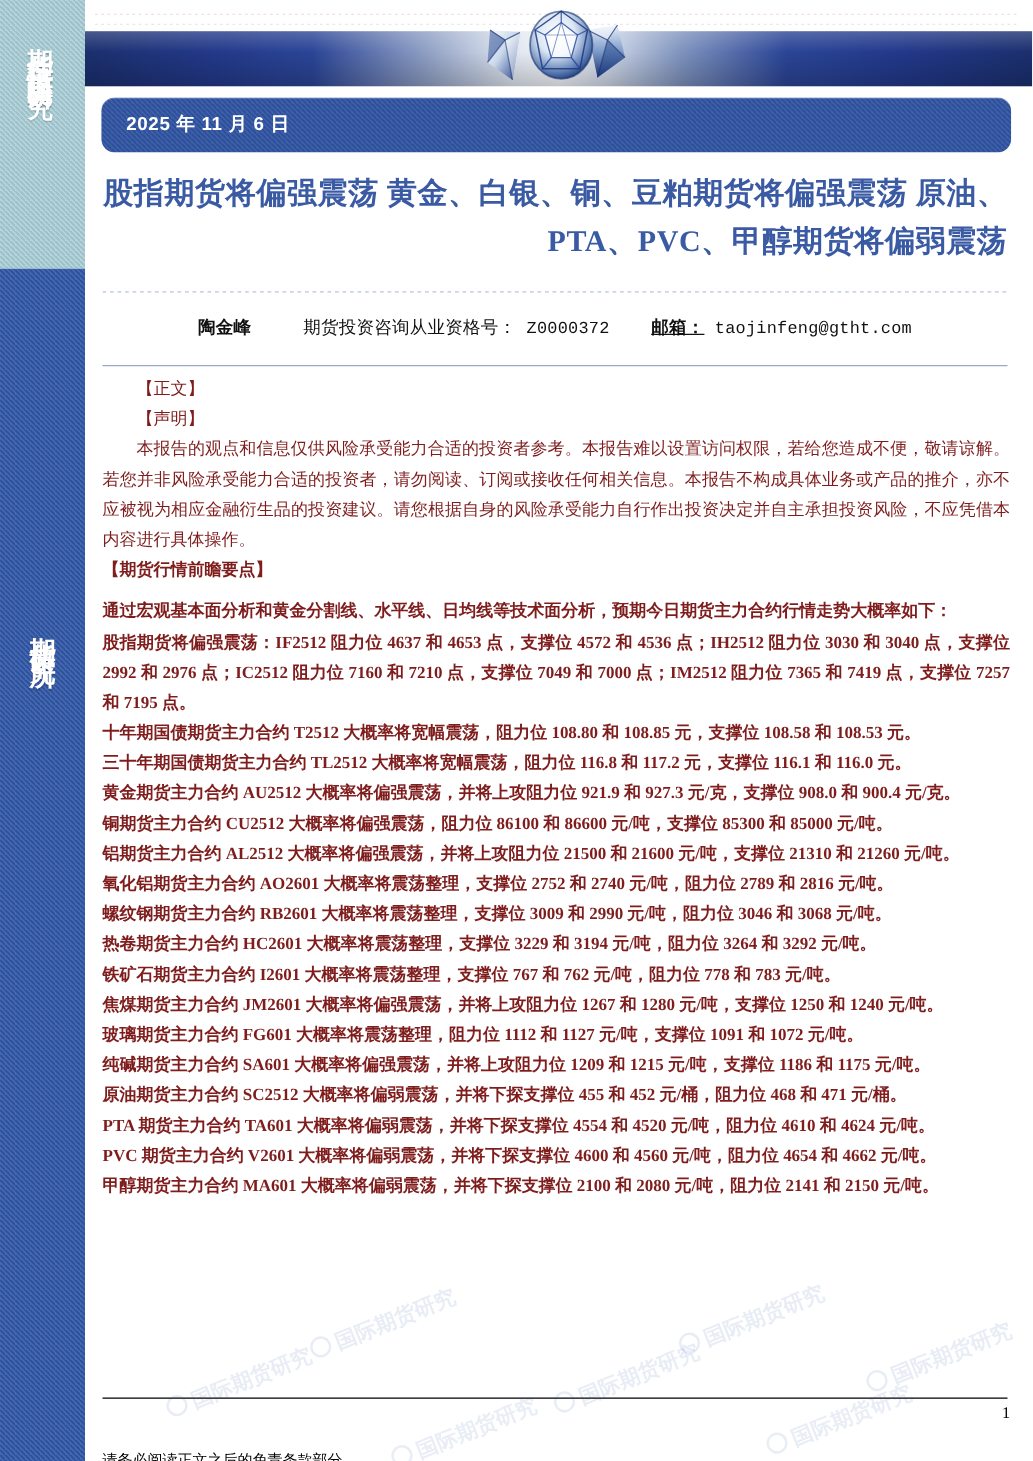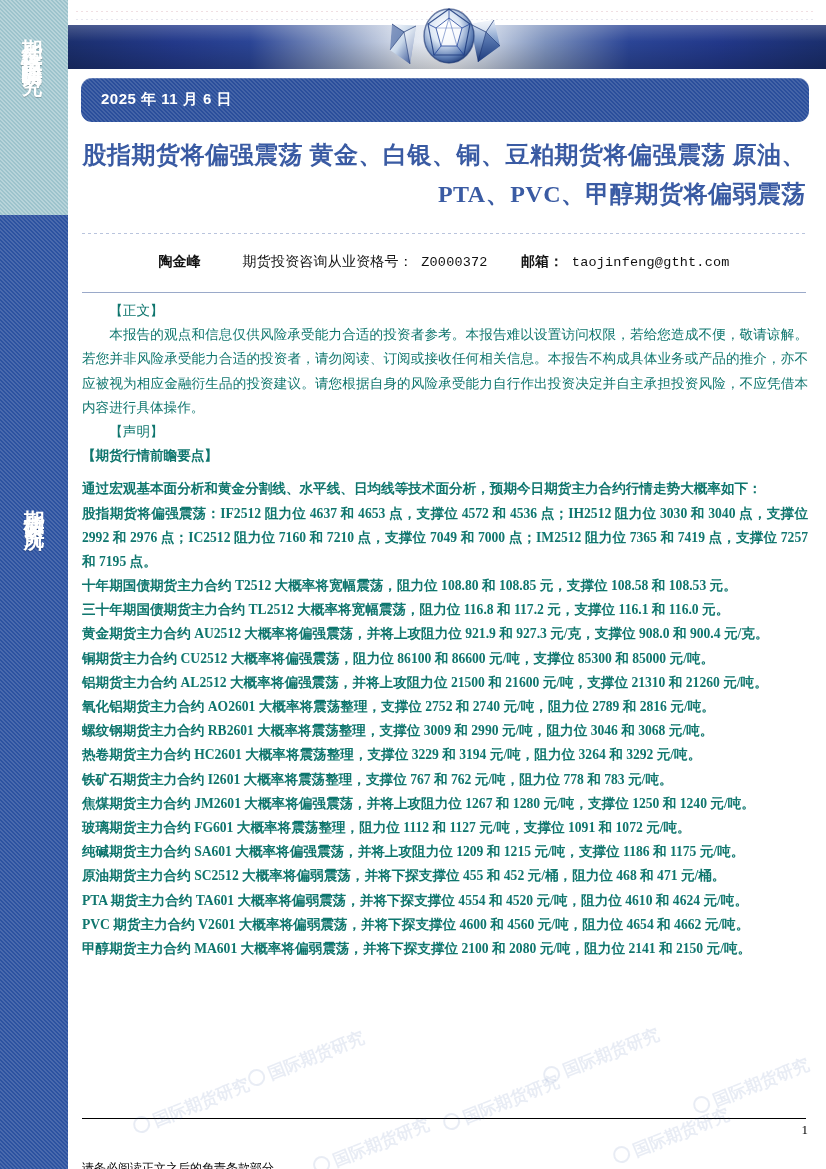--- a/index.html
+++ b/index.html
@@ -207,21 +207,21 @@
     position: absolute;
     left: 14px;
     top: 253px;
     width: 724px;
     text-align: center;
     font-family: "Liberation Mono", "DejaVu Sans Mono", monospace;
     font-size: 13.5px;
     color: #111111;
     letter-spacing: .2px;
   }
-  .author-line .bold { font-weight: bold; }
+  .author-line .bold { font-weight: bold; text-decoration: underline; }
   .author-line .name {
     font-family: "Liberation Serif", "DejaVu Serif", serif;
     font-weight: bold;
     font-size: 14px;
   }
   .author-line .lbl {
     font-family: "Liberation Serif", "DejaVu Serif", serif;
     font-size: 14px;
   }
 
@@ -235,21 +235,21 @@
   #rule-before-body { top: 292px; }
 
   
   .body-block {
     position: absolute;
     left: 14px;
     top: 299px;
     width: 726px;
     font-family: "Liberation Serif", "DejaVu Serif", serif;
     font-size: 13.6px;
-    color: #0f766e;
+    color: #7f1d1d;
     line-height: 1.78;
     text-align: justify;
     text-justify: inter-character;
   }
   .body-block p {
     margin: 0;
     padding: 0;
   }
   .p-indent { text-indent: 2em; }
   .p-bold { font-weight: bold; }
@@ -398,22 +398,22 @@
       <span>Z0000372</span>
       <span>&nbsp;&nbsp;</span>
       <span class="lbl bold">邮箱：</span>
       <span>taojinfeng@gtht.com</span>
     </div>
 
     <div class="rule-solid" id="rule-before-body"></div>
 
     <div class="body-block">
       <p class="p-indent">【正文】</p>
+      <p class="p-indent">【声明】</p>
       <p class="p-indent">本报告的观点和信息仅供风险承受能力合适的投资者参考。本报告难以设置访问权限，若给您造成不便，敬请谅解。若您并非风险承受能力合适的投资者，请勿阅读、订阅或接收任何相关信息。本报告不构成具体业务或产品的推介，亦不应被视为相应金融衍生品的投资建议。请您根据自身的风险承受能力自行作出投资决定并自主承担投资风险，不应凭借本内容进行具体操作。</p>
-      <p class="p-indent">【声明】</p>
       <p class="p-heading">【期货行情前瞻要点】</p>
       <div class="p-gap"></div>
       <p class="p-bold">通过宏观基本面分析和黄金分割线、水平线、日均线等技术面分析，预期今日期货主力合约行情走势大概率如下：</p>
       <p class="p-bold">股指期货将偏强震荡：IF2512 阻力位 4637 和 4653 点，支撑位 4572 和 4536 点；IH2512 阻力位 3030 和 3040 点，支撑位 2992 和 2976 点；IC2512 阻力位 7160 和 7210 点，支撑位 7049 和 7000 点；IM2512 阻力位 7365 和 7419 点，支撑位 7257 和 7195 点。</p>
       <p class="p-bold">十年期国债期货主力合约 T2512 大概率将宽幅震荡，阻力位 108.80 和 108.85 元，支撑位 108.58 和 108.53 元。</p>
       <p class="p-bold">三十年期国债期货主力合约 TL2512 大概率将宽幅震荡，阻力位 116.8 和 117.2 元，支撑位 116.1 和 116.0 元。</p>
       <p class="p-bold">黄金期货主力合约 AU2512 大概率将偏强震荡，并将上攻阻力位 921.9 和 927.3 元/克，支撑位 908.0 和 900.4 元/克。</p>
       <p class="p-bold">铜期货主力合约 CU2512 大概率将偏强震荡，阻力位 86100 和 86600 元/吨，支撑位 85300 和 85000 元/吨。</p>
       <p class="p-bold">铝期货主力合约 AL2512 大概率将偏强震荡，并将上攻阻力位 21500 和 21600 元/吨，支撑位 21310 和 21260 元/吨。</p>
       <p class="p-bold">氧化铝期货主力合约 AO2601 大概率将震荡整理，支撑位 2752 和 2740 元/吨，阻力位 2789 和 2816 元/吨。</p>

